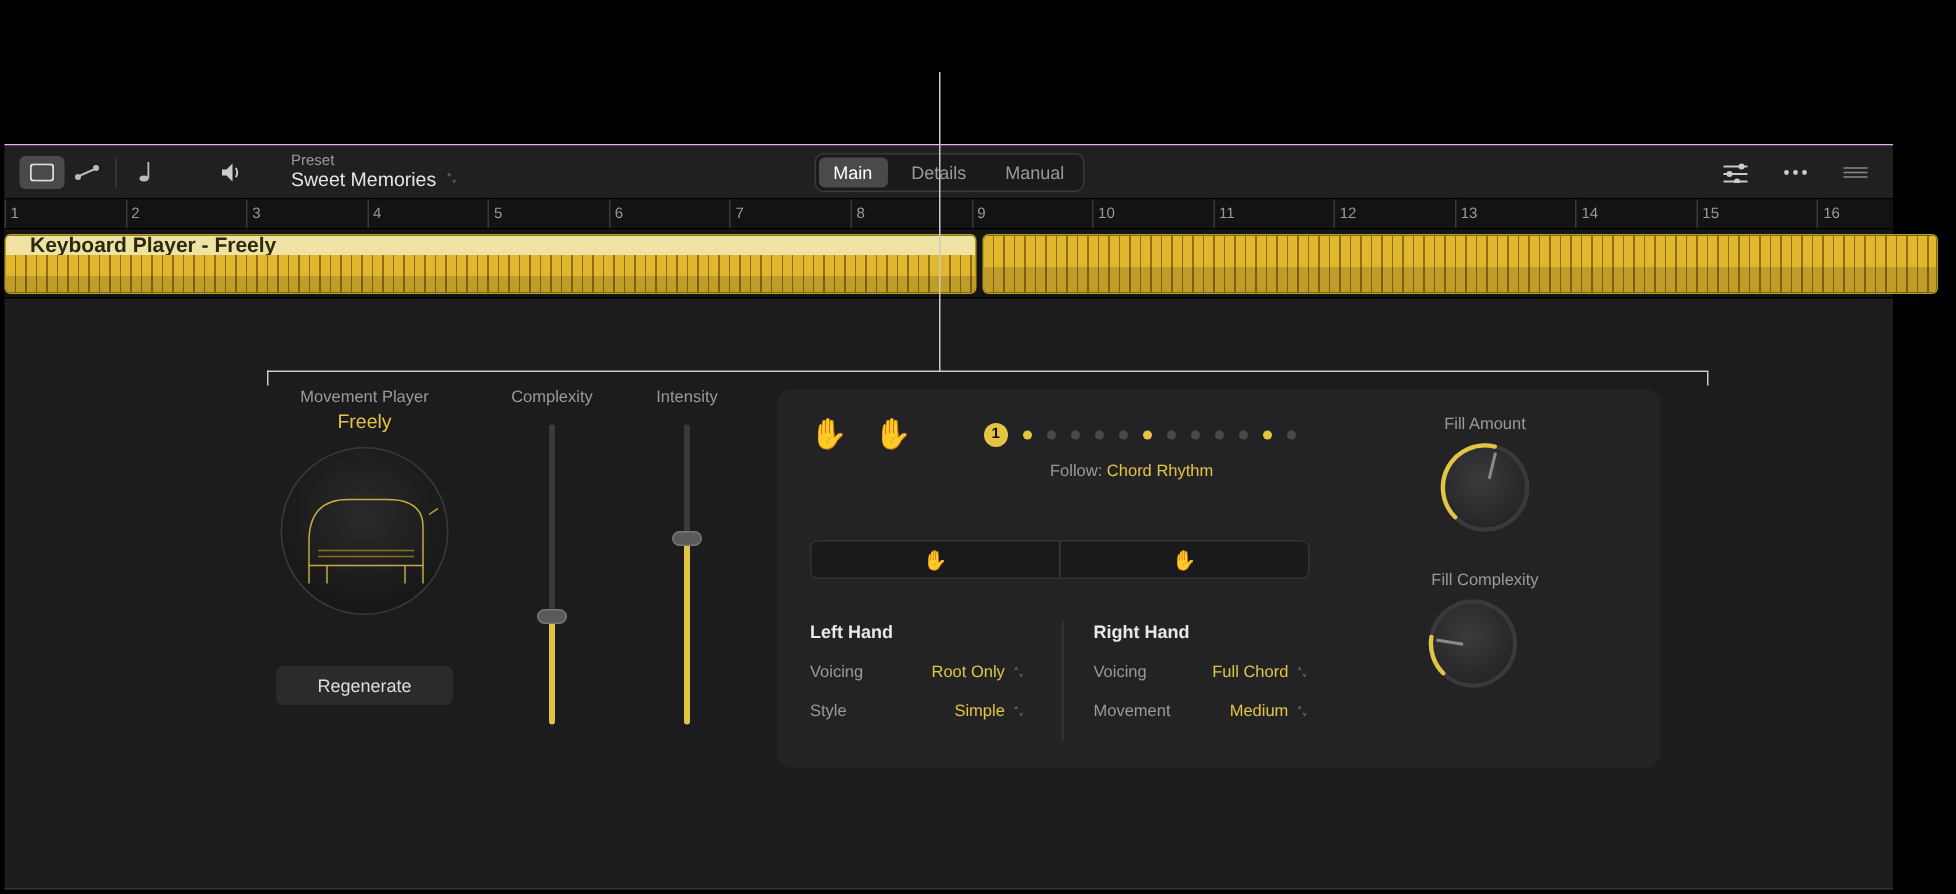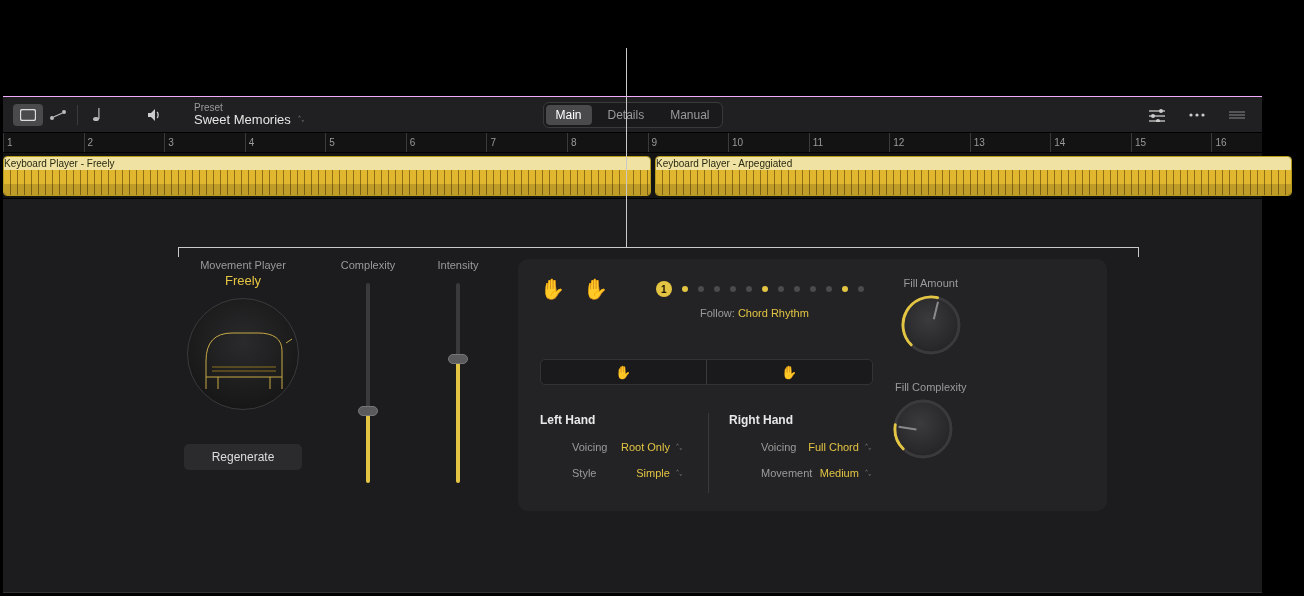--- a/index.html
+++ b/index.html
@@ -143,24 +143,25 @@
     border: 1px solid var(--region-border);
     border-radius: 4px;
     overflow: hidden;
     display: flex;
     flex-direction: column;
   }
   .region-header {
     height: 13px;
     background: var(--region-yellow);
     color: #2a2a10;
-    font-size: 10px;
-    padding: 0 0;
+    font-size: 14px;
+    padding: 0 16px;
     line-height: 13px;
     white-space: nowrap;
+    font-weight: bold;
   }
   .region-body {
     flex: 1;
     background: var(--region-midi);
     background-image: repeating-linear-gradient(90deg,
       rgba(0,0,0,0) 0, rgba(0,0,0,0) 6px,
       rgba(60,40,0,0.5) 6px, rgba(60,40,0,0.5) 7px);
     position: relative;
   }
   .region-body::before {
@@ -304,29 +305,29 @@
     border-left: 1px solid #3a3a3c;
     padding-left: 20px;
     padding-right: 0;
   }
   .hand-title { font-size: 12px; font-weight: 600; color: #e8e8e8; margin-bottom: 14px; }
   .param-row {
     display: flex; justify-content: space-between; align-items: flex-start;
     font-size: 11px;
     margin-bottom: 14px;
     color: var(--text-dim);
-    margin-left: 32px;
   }
   .param-row .pv { color: var(--accent); display:flex; align-items:center; gap:3px;}
 
   
   .right-knobs {
     width: 190px;
     display: flex;
     gap: 35px;
+    flex-direction: column;
   }
   .knob-col {
     display: flex;
     flex-direction: column;
     align-items: center;
     gap: 28px;
   }
   .knob-block { text-align: center; }
   .knob-label { font-size: 11px; color: var(--text-dim); margin-bottom: 8px; }
   .knob {
@@ -466,21 +467,20 @@
       <div class="bar" style="left: 1127.88px;">15</div>
       <div class="bar" style="left: 1208.44px;">16</div>
     </div>
 
   <div class="region-lane" id="region-lane">
       <div class="region" style="left: 0px; width: 648px;">
         <div class="region-header">Keyboard Player - Freely</div>
         <div class="region-body"></div>
       </div>
       <div class="region" style="left: 652px; width: 637px;">
-        <div class="region-header">Keyboard Player - Arpeggiated</div>
         <div class="region-body"></div>
       </div>
     </div>
 
   <div class="param-area">
 
     <div class="col-player">
       <div class="lbl-small">Movement Player</div>
       <div class="lbl-accent">Freely</div>
       <div class="piano-circle">

